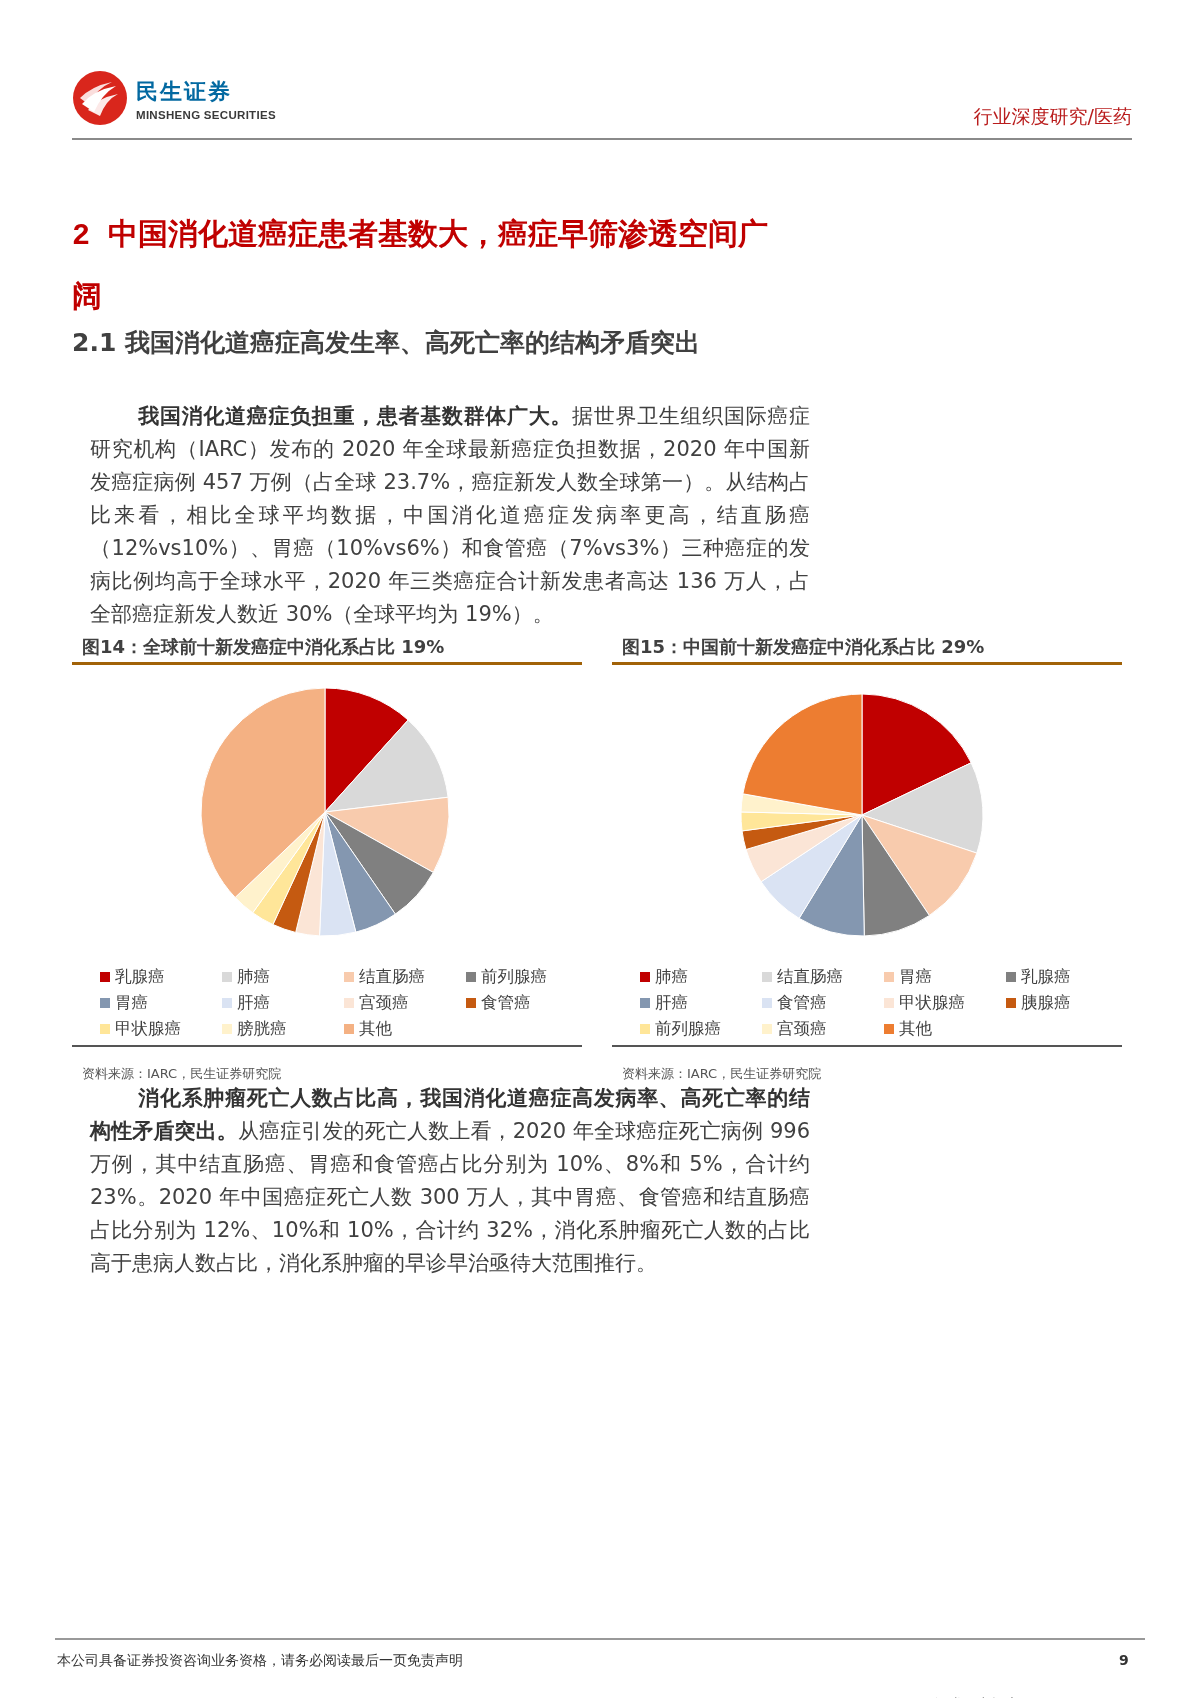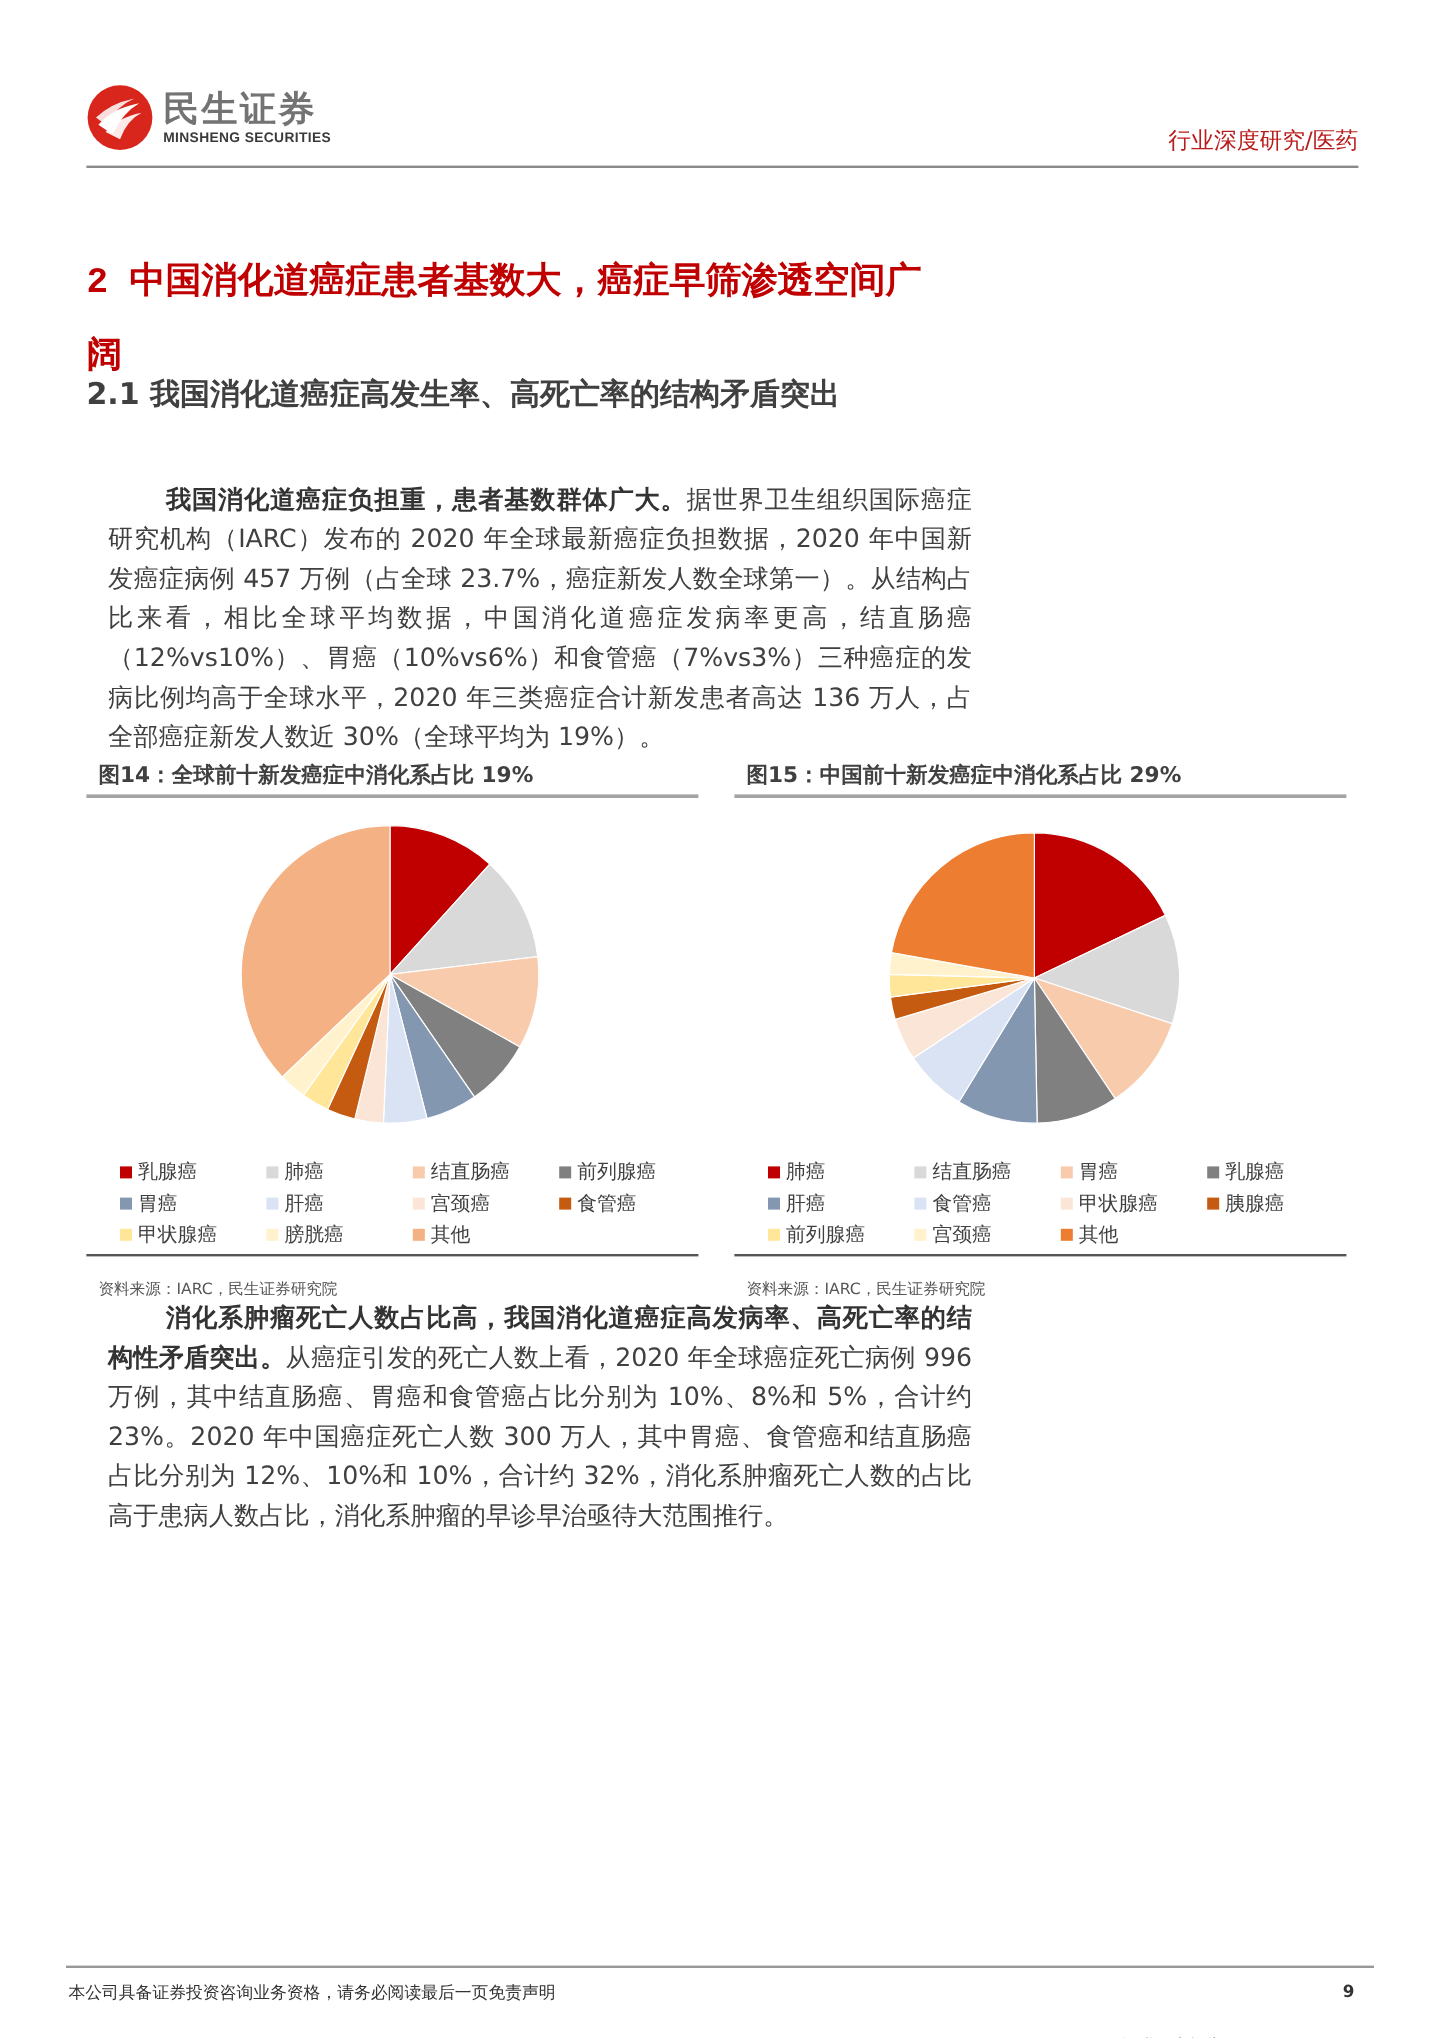--- a/index.html
+++ b/index.html
@@ -4,37 +4,37 @@
   <style>
     html, body { margin: 0; padding: 0; background: #ffffff; }
     body {
       width: 1200px; height: 1698px; position: relative; overflow: hidden;
       font-family: "DejaVu Sans", "Liberation Sans", sans-serif; color: #404040;
     }
     .header { position: absolute; left: 72px; top: 62px; width: 1060px; height: 80px; }
     .logo { position: absolute; left: 0; top: 8px; display: flex; align-items: center; }
     .logo-mark { width: 56px; height: 56px; }
     .logo-text { margin-left: 8px; }
-    .logo-cn { font-size: 30px; font-weight: bold; color: #737373; letter-spacing: 2px; line-height: 34px; }
+    .logo-cn { font-size: 22px; font-weight: bold; color: #0369a1; letter-spacing: 2px; line-height: 34px; }
     .logo-en { font-family: "Liberation Sans", sans-serif; font-size: 11.5px; font-weight: bold; color: #3a3a3a; letter-spacing: 0.3px; }
     .header-right { position: absolute; right: 0; top: 42px; font-size: 19px; color: #b91c1c; }
     .header-line { position: absolute; left: 0; top: 76px; width: 1060px; height: 2px; background: #8a8a8a; }
 
     .h1 { position: absolute; left: 72px; top: 205px; width: 720px; color: #c00000; font-size: 30px; font-weight: bold; line-height: 62px; font-family: Liberation Mono, monospace; }
-    .h2 { position: absolute; left: 72px; top: 312px; color: #404040; font-size: 25px; font-weight: bold; }
+    .h2 { position: absolute; left: 72px; top: 326px; color: #404040; font-size: 25px; font-weight: bold; }
 
     .para { position: absolute; left: 72px; width: 720px; font-size: 21px; line-height: 33px; color: #404040; text-align: justify; text-indent: 2.3em; margin-left: 18px; }
     .para b { color: #333; }
     .p1 { top: 400px; }
     .p2 { top: 1082px; }
 
     .fig { position: absolute; top: 634px; width: 510px; }
     .fig14 { left: 72px; }
     .fig15 { left: 612px; width: 510px; }
-    .fig-title { font-size: 18px; font-weight: bold; color: #404040; padding-left: 10px; height: 28px; line-height: 26px; border-bottom: 3px solid #a3a3a3; }
+    .fig-title { font-size: 18px; font-weight: bold; color: #404040; padding-left: 10px; height: 28px; line-height: 26px; border-bottom: 3px solid #a16207; }
     .pie-wrap { position: relative; height: 300px; }
     .pie-wrap svg { position: absolute; left: 0; top: 0; }
     .legend { display: grid; grid-template-columns: 122px 122px 122px 130px; row-gap: 2px; padding-left: 28px; font-size: 16.5px; color: #404040; }
     .legend-item { display: flex; align-items: center; height: 24px; }
     .swatch { width: 10px; height: 10px; margin-right: 5px; flex: none; }
     .src-line { margin-top: 4px; border-top: 2px solid #555; padding-top: 18px; padding-left: 10px; font-size: 13px; color: #555; }
 
     .footer-line { position: absolute; left: 55px; top: 1638px; width: 1090px; height: 2px; background: #999; }
     .footer-left { position: absolute; left: 57px; top: 1652px; font-size: 14px; color: #333; }
     .footer-right { position: absolute; left: 935px; top: 1652px; font-size: 14px; color: #333; margin-top: 44px; }

